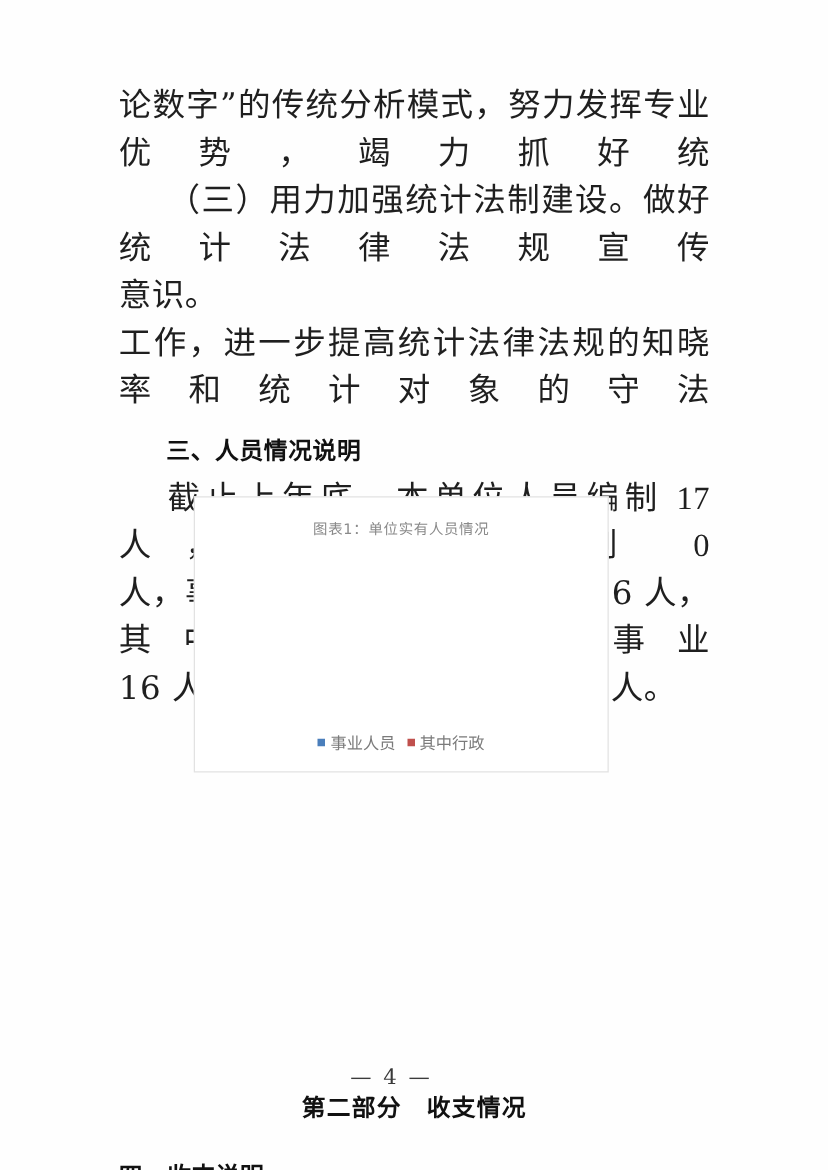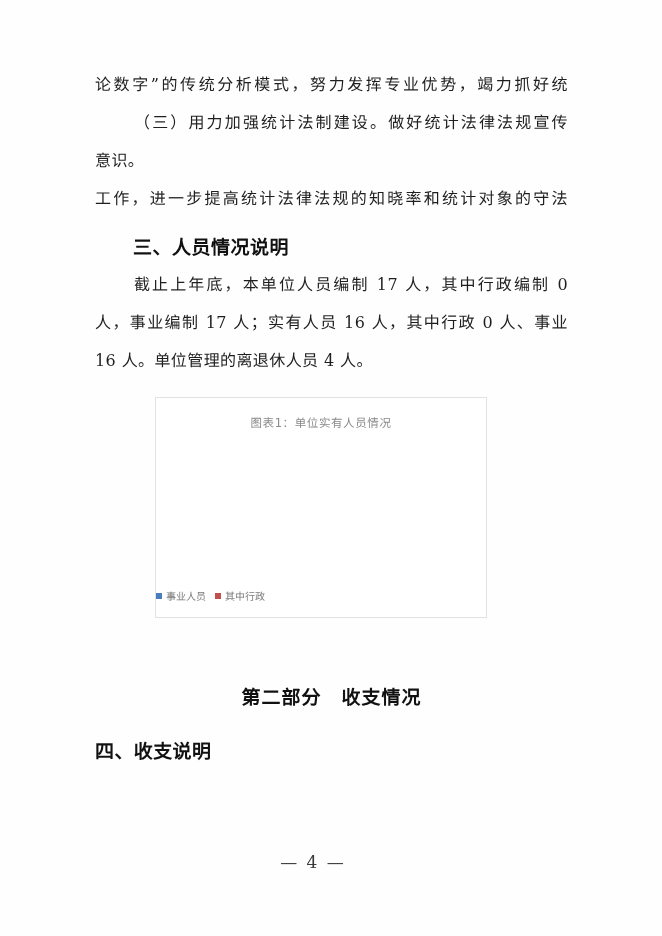--- a/index.html
+++ b/index.html
@@ -27,33 +27,34 @@
 
   .content {
     position: absolute;
     left: 95px;
     top: 66px;
     width: 473px;
   }
 
   
   .para {
-    font-size: 16px;
+    font-size: 26px;
     line-height: 38px;
     text-align: justify;
     text-align-last: justify;
     letter-spacing: 0.4px;
     margin: 0;
     color: #1f1f1f;
   }
   .para.last-left {
     text-align-last: left;
   }
   .para.indent {
     text-indent: 39px;
+    font-family: Liberation Serif, serif;
   }
 
   
   .h-section {
     font-family: "DejaVu Sans", "Liberation Sans", sans-serif;
     font-size: 19px;
     font-weight: bold;
     line-height: 38px;
     margin: 0;
     text-indent: 38px;
@@ -121,24 +122,25 @@
     fill: #f2f2f2;
     letter-spacing: 0.3px;
   }
 
   .legend {
     position: absolute;
     left: 0;
     bottom: 14px;
     width: 100%;
     display: flex;
+    justify-content: center;
     align-items: center;
     gap: 9px;
     font-family: "DejaVu Sans", "Liberation Sans", sans-serif;
-    font-size: 10px;
+    font-size: 13px;
     color: #7b7b7b;
   }
   .legend-item {
     display: flex;
     align-items: center;
     gap: 4px;
   }
   .legend-swatch {
     width: 6px;
     height: 6px;

